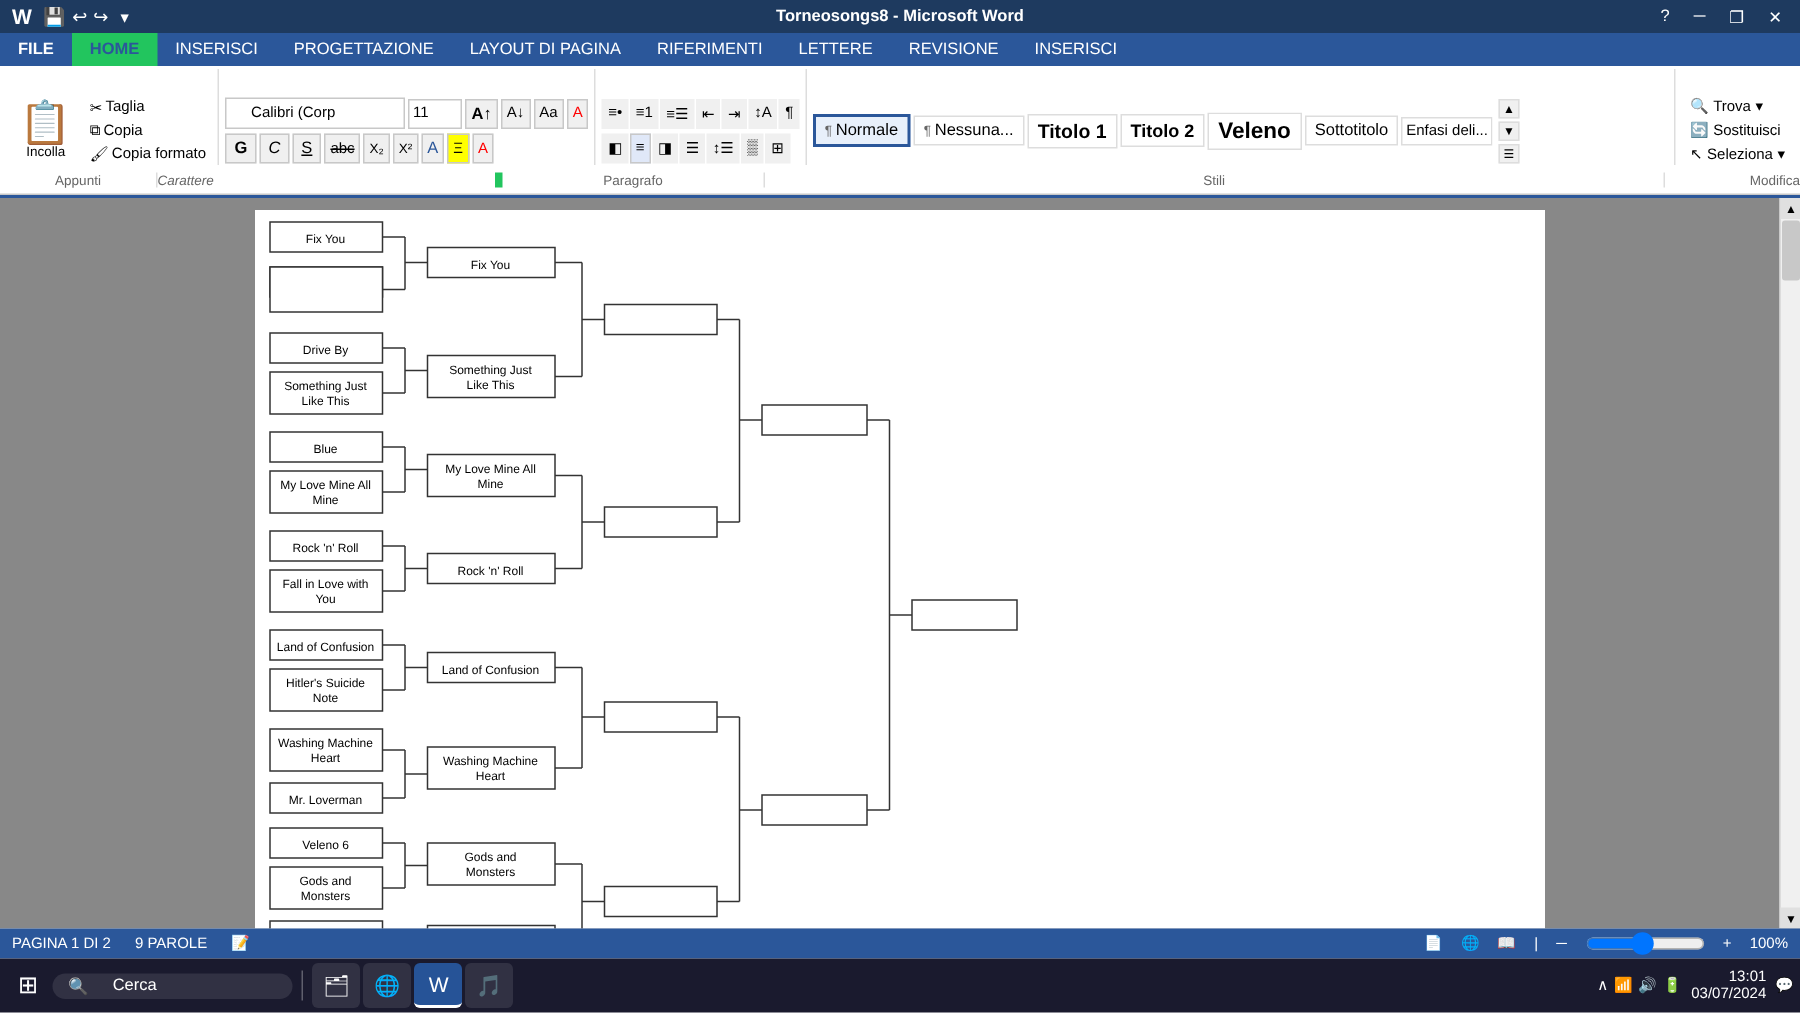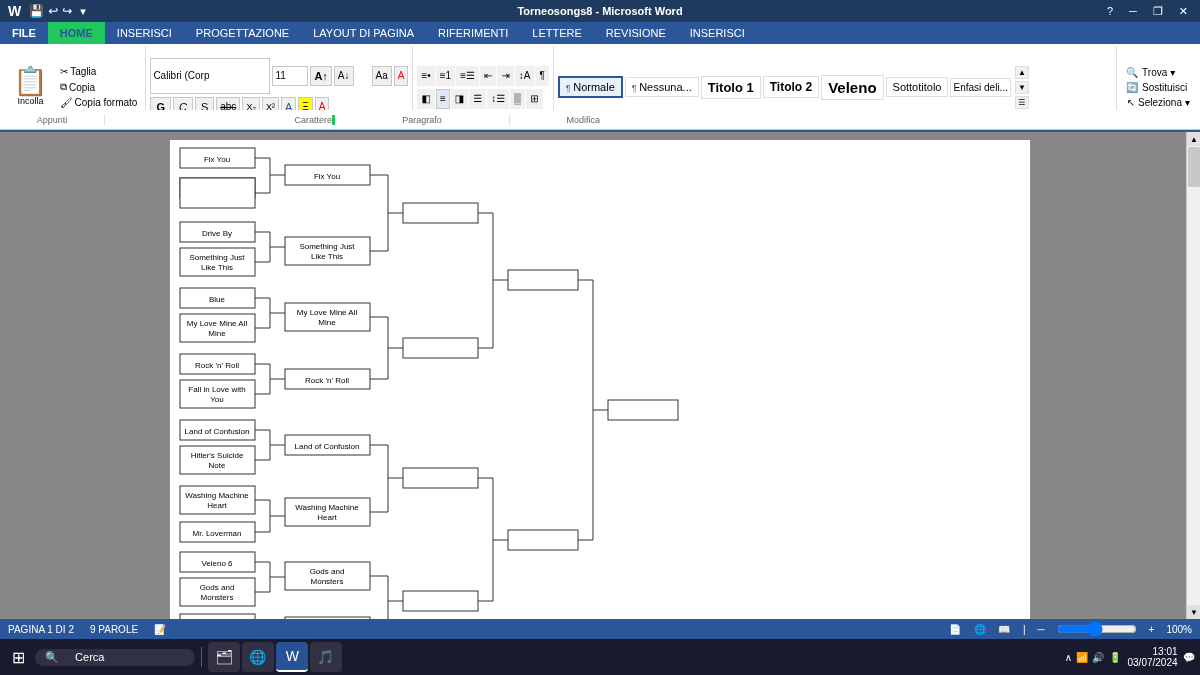--- a/index.html
+++ b/index.html
@@ -85,25 +85,25 @@
       <div style="display:flex;align-items:center;gap:2px;cursor:pointer;font-size:10px;padding:1px 2px;">
         <span>🖌</span>
         <span>Copia formato</span>
       </div>
     </div>
     <div style="font-size:9px;color:#666;text-align:center;position:absolute;bottom:132px;left:12px;">Appunti</div>
   </div>
 
   <div style="display:flex;flex-direction:column;padding:3px 4px;border-right:1px solid #ddd;justify-content:center;gap:3px;">
     <div style="display:flex;align-items:center;gap:2px;">
-      <input type="text" style="font-size: 10px; padding: 1px 2px; border: 1px solid rgb(200, 200, 200); width: 120px; height: 36px;" value="Calibri (Corp">
+      <input type="text" style="font-size: 10px; padding: 1px 16px; border: 1px solid rgb(200, 200, 200); width: 120px; height: 21px;" value="Calibri (Corp">
       <input type="text" style="font-size: 10px; padding: 1px 2px; border: 1px solid rgb(200, 200, 200); width: 36px; height: 20px;" value="11">
       <button style="font-size:11px;padding:1px 3px;border:1px solid #c8c8c8;background:#f0f0f0;height:20px;cursor:pointer;font-weight:bold;">A↑</button>
       <button style="font-size:10px;padding:1px 3px;border:1px solid #c8c8c8;background:#f0f0f0;height:20px;cursor:pointer;">A↓</button>
-      <button style="font-size:10px;padding:1px 3px;border:1px solid #c8c8c8;background:#f0f0f0;height:20px;cursor:pointer;margin-left:16px;">Aa</button>
+      <button style="font-size:10px;padding:1px 3px;border:1px solid #c8c8c8;background:#f0f0f0;height:20px;cursor:pointer;">Aa</button>
       <button style="font-size:10px;padding:1px 3px;border:1px solid #c8c8c8;background:#f0f0f0;height:20px;cursor:pointer;color:red;">A</button>
     </div>
     <div style="display:flex;align-items:center;gap:2px;">
       <button style="font-weight:bold;font-size:11px;padding:1px 5px;border:1px solid #c8c8c8;background:#f0f0f0;height:20px;cursor:pointer;">G</button>
       <button style="font-style:italic;font-size:11px;padding:1px 5px;border:1px solid #c8c8c8;background:#f0f0f0;height:20px;cursor:pointer;">C</button>
       <button style="text-decoration:underline;font-size:11px;padding:1px 5px;border:1px solid #c8c8c8;background:#f0f0f0;height:20px;cursor:pointer;">S</button>
       <button style="font-size:10px;padding:1px 3px;border:1px solid #c8c8c8;background:#f0f0f0;height:20px;cursor:pointer;text-decoration:line-through;">abc</button>
       <button style="font-size:9px;padding:1px 3px;border:1px solid #c8c8c8;background:#f0f0f0;height:20px;cursor:pointer;">X₂</button>
       <button style="font-size:9px;padding:1px 3px;border:1px solid #c8c8c8;background:#f0f0f0;height:20px;cursor:pointer;">X²</button>
       <button style="font-size:11px;padding:1px 3px;border:1px solid #c8c8c8;background:#f0f0f0;height:20px;cursor:pointer;color:#2b579a;">A</button>
@@ -177,22 +177,23 @@
     <button style="font-size:10px;padding:1px 4px;border:none;background:none;cursor:pointer;text-align:left;display:flex;align-items:center;gap:3px;">
       <span>↖</span>
       <span>Seleziona</span>
       <span>▾</span>
     </button>
   </div>
 </div>
 
 <div style="position:absolute;top:110px;left:0;right:0;height:20px;background:#fff;border-bottom:1px solid #c8c8c8;display:flex;align-items:center;font-size:9px;color:#666;">
   <div style="width:105px;text-align:center;border-right:1px solid #ddd;">Appunti</div>
-  <div style="width:230px;text-align:right;border-right:3px solid #22c55e;">Carattere</div>
+  <div style="width:230px;text-align:left;border-right:5px solid #22c55e;font-style:italic;">Carattere</div>
   <div style="width:175px;text-align:center;border-right:1px solid #ddd;">Paragrafo</div>
+  <div style="flex:1;text-align:center;border-right:1px solid #ddd;">Stili</div>
   <div style="width:90px;text-align:right;">Modifica</div>
 </div>
 
 <div style="position:absolute;top:132px;left:0;right:0;bottom:56px;background:#888;overflow:hidden;">
 
   <div style="background:#fff;margin:8px auto;width:860px;min-height:520px;position:relative;padding:15px 20px;">
 
     <svg width="820" height="520" style="position:absolute;top:0;left:0;">
 
       <rect x="10" y="8" width="75" height="20" fill="white" stroke="#333" stroke-width="1"></rect>

